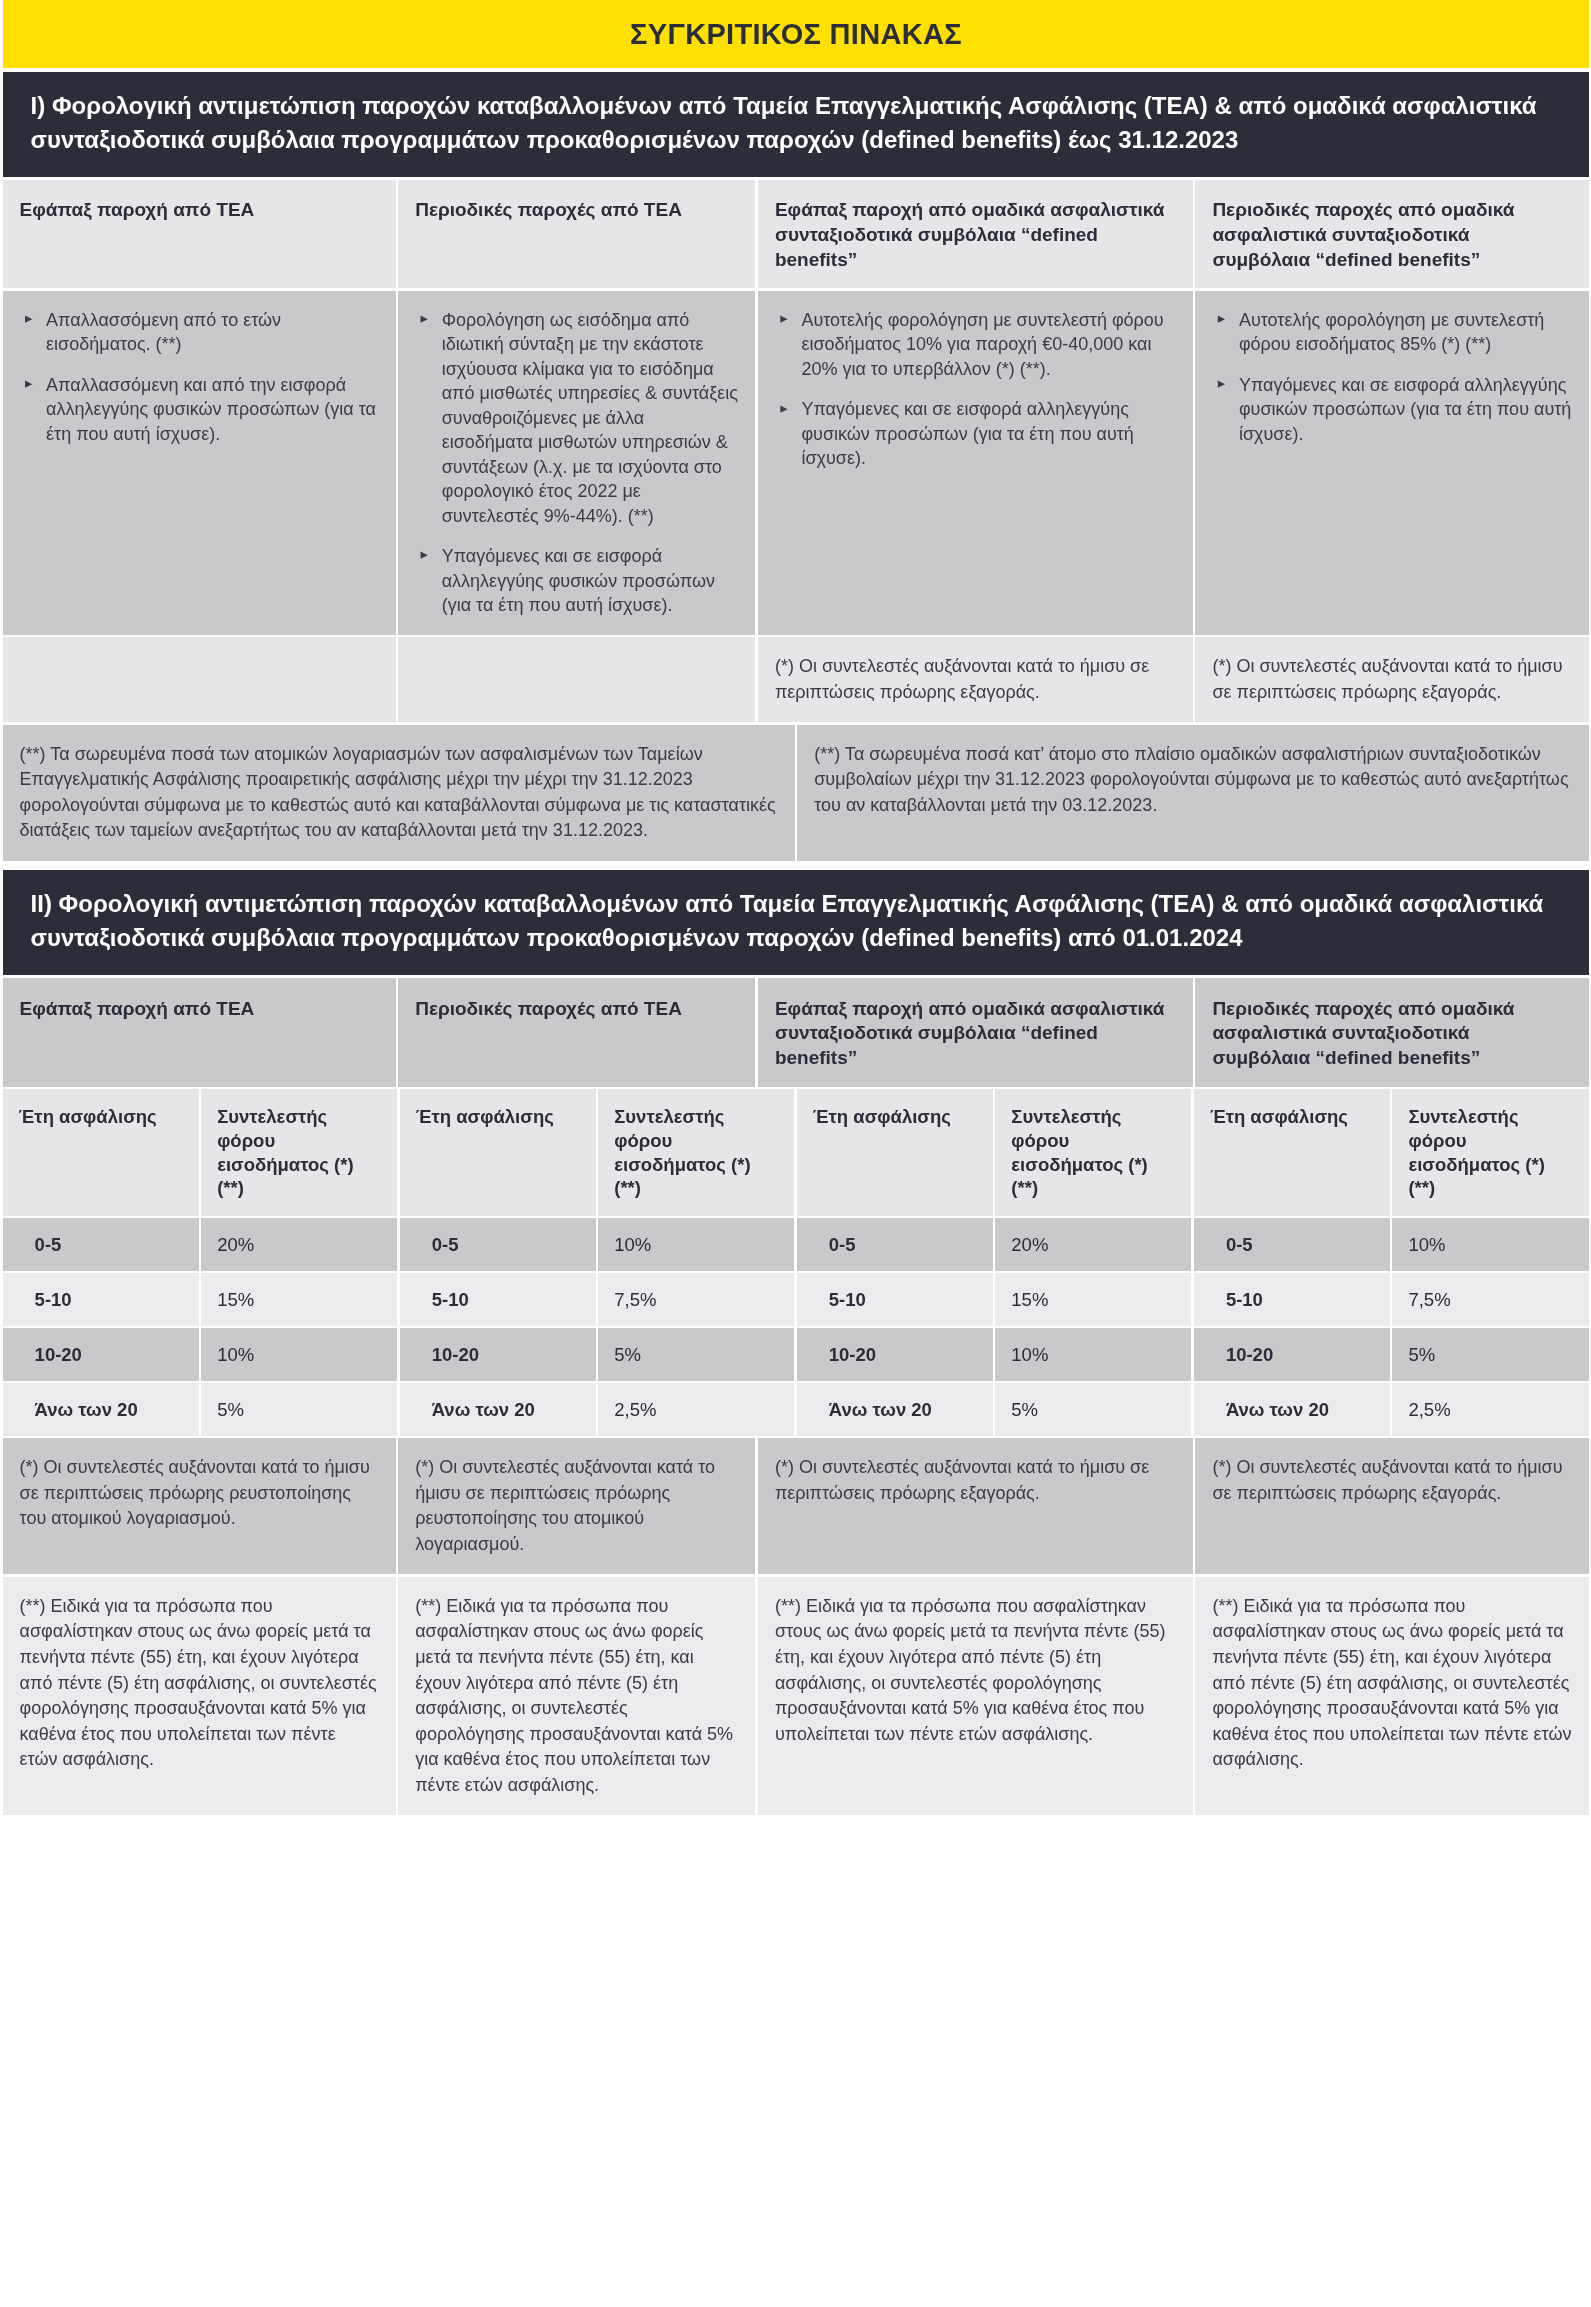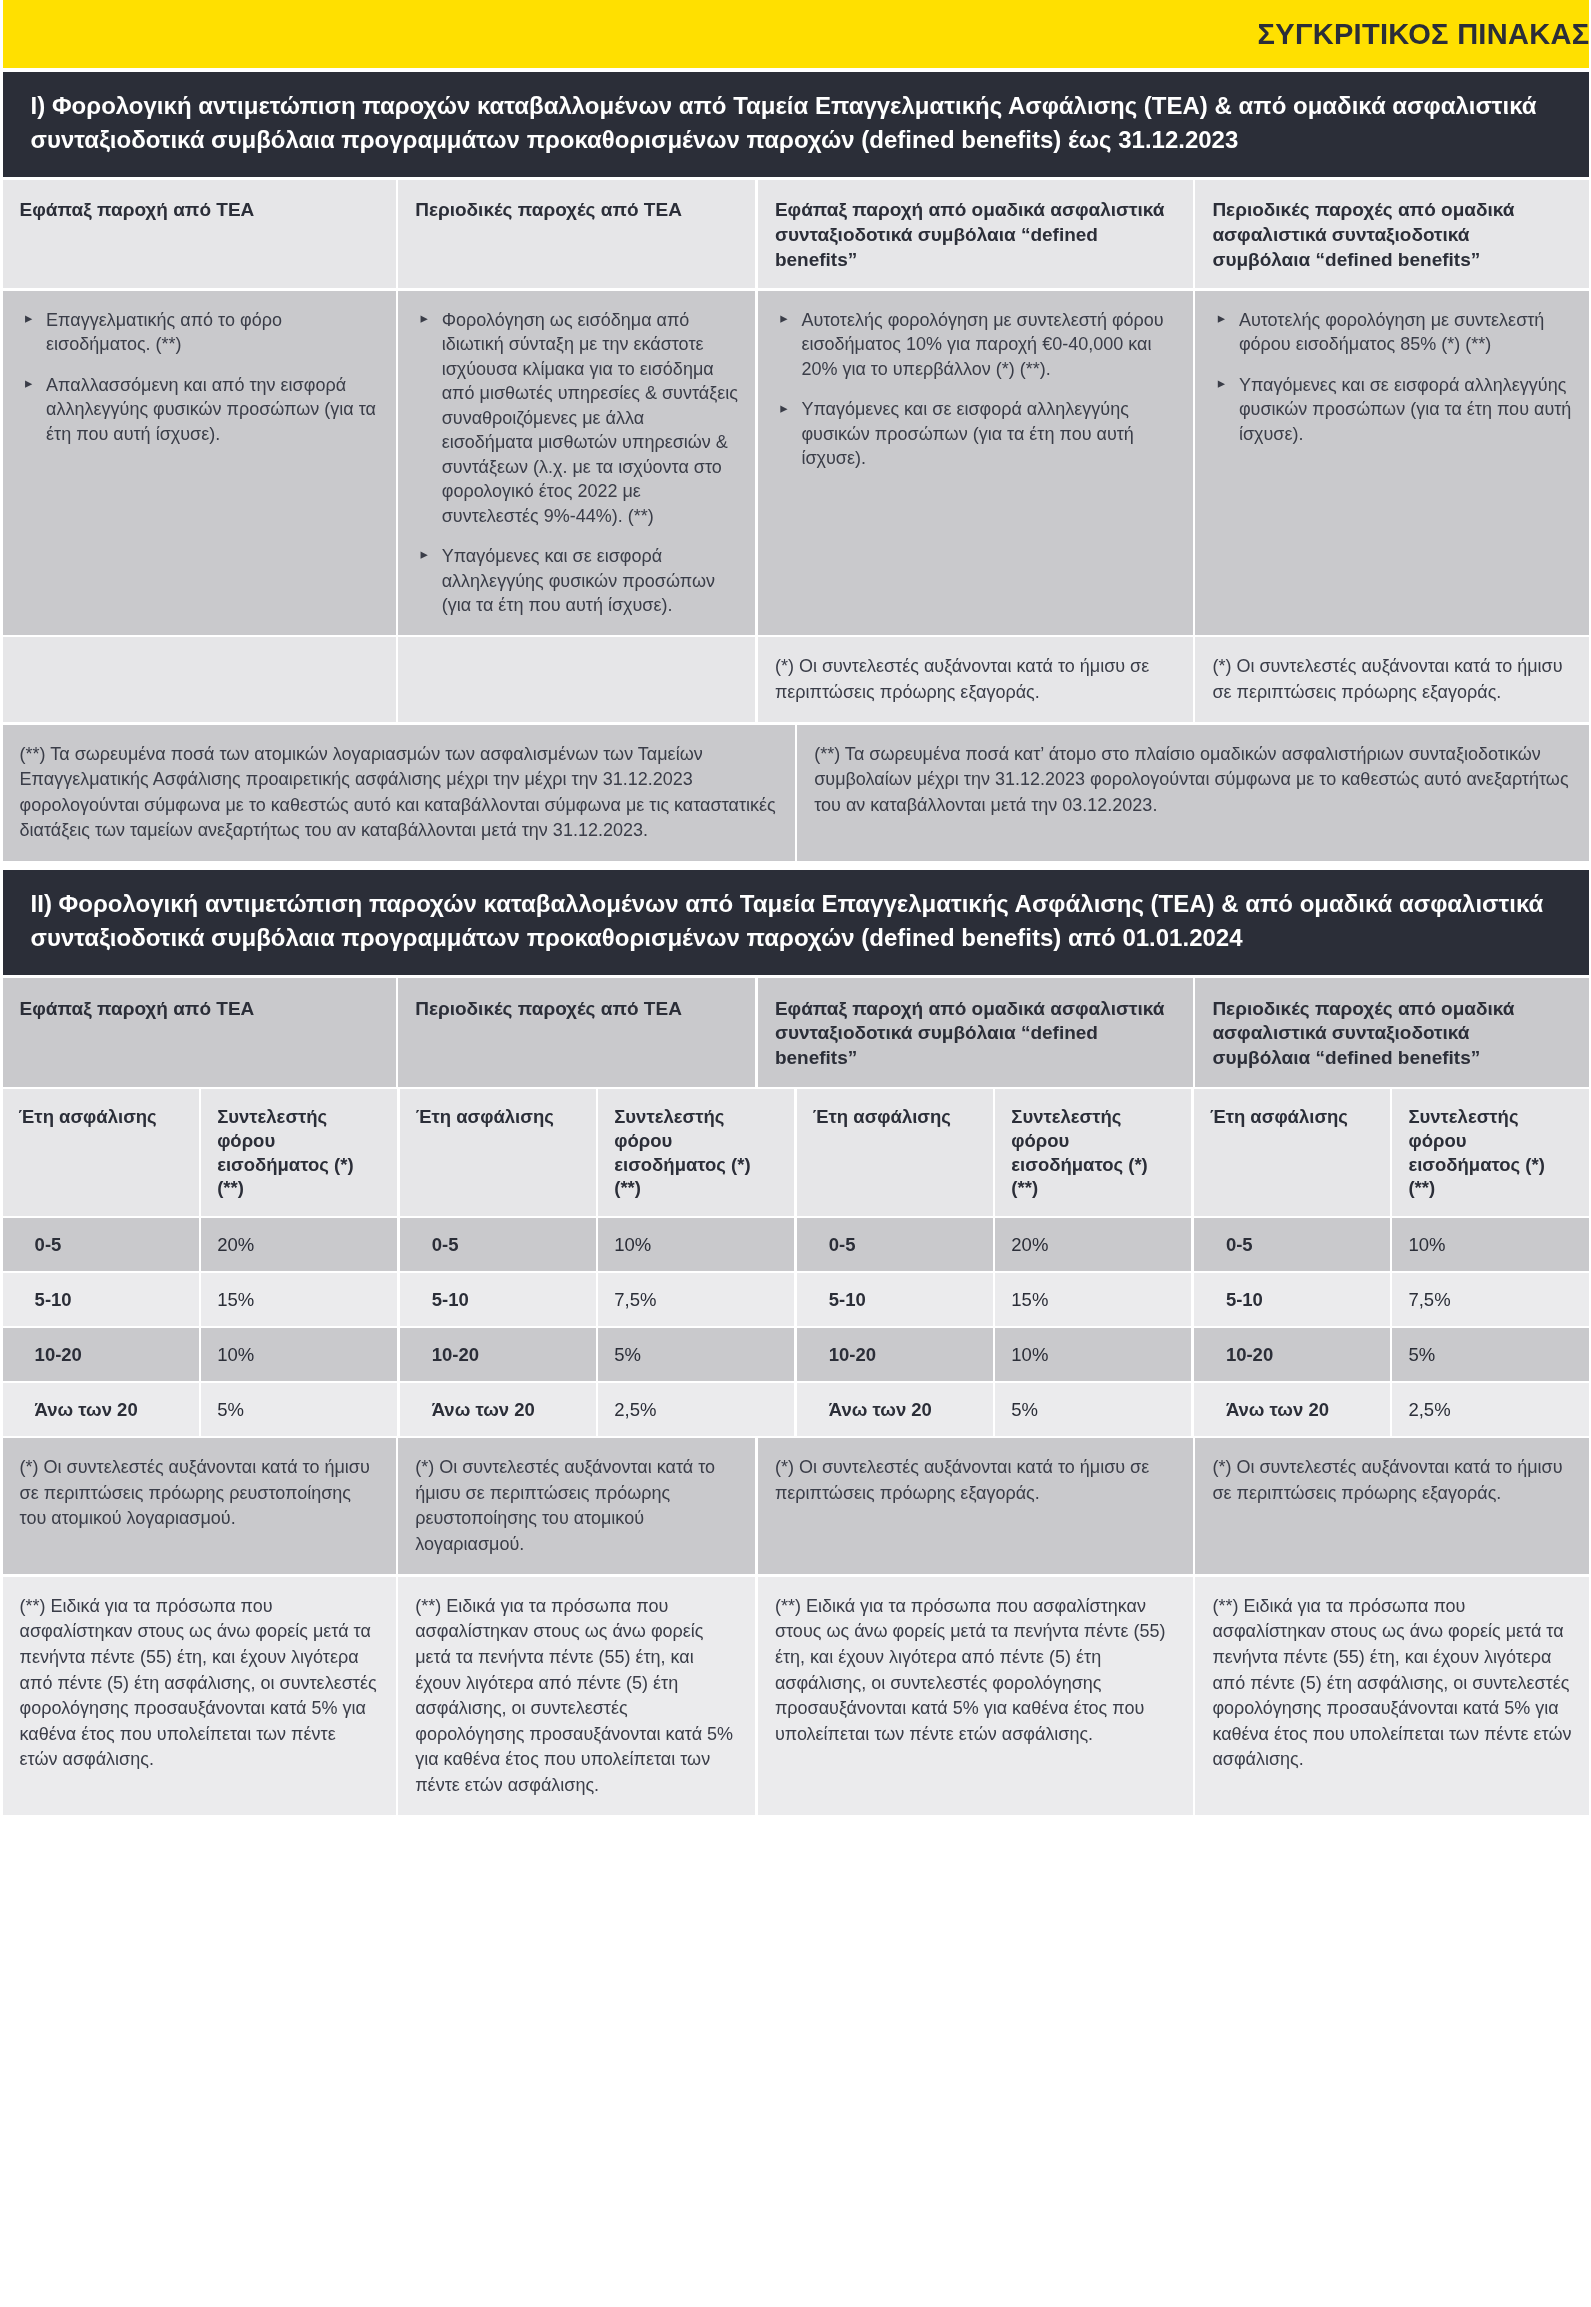--- a/index.html
+++ b/index.html
@@ -11,21 +11,21 @@
   body { padding: 0; }
 
   .sheet { width: 1592px; background: #ffffff; }
 
   
   .title-banner {
     background: #ffe000;
     height: 68px;
     display: flex;
     align-items: center;
-    justify-content: flex-end;
+    justify-content: center;
     margin: 0 2.6px 0 2.6px;
   }
   .title-banner .txt {
     font-size: 29px;
     font-weight: bold;
     color: #2b2e38;
     letter-spacing: 0.3px;
   }
 
   
@@ -132,21 +132,21 @@
   <div class="grid-row">
     <div class="cell c1 bg-light colhead">Εφάπαξ παροχή από ΤΕΑ</div>
     <div class="cell c2 bg-light colhead">Περιοδικές παροχές από ΤΕΑ</div>
     <div class="cell c3 bg-light colhead">Εφάπαξ παροχή από ομαδικά ασφαλιστικά συνταξιοδοτικά συμβόλαια “defined benefits”</div>
     <div class="cell c4 bg-light colhead">Περιοδικές παροχές από ομαδικά ασφαλιστικά συνταξιοδοτικά συμβόλαια “defined benefits”</div>
   </div>
 
   <div class="grid-row">
     <div class="cell c1 bg-mid bullets">
       <ul>
-        <li><span class="bullet-glyph">▸</span><span>Επαγγελματικής από το φόρο εισοδήματος. (**)</span></li>
+        <li><span class="bullet-glyph">▸</span><span>Απαλλασσόμενη από το ετών εισοδήματος. (**)</span></li>
         <li><span class="bullet-glyph">▸</span><span>Απαλλασσόμενη και από την εισφορά αλληλεγγύης φυσικών προσώπων (για τα έτη που αυτή ίσχυσε).</span></li>
       </ul>
     </div>
     <div class="cell c2 bg-mid bullets">
       <ul>
         <li><span class="bullet-glyph">▸</span><span>Φορολόγηση ως εισόδημα από ιδιωτική σύνταξη με την εκάστοτε ισχύουσα κλίμακα για το εισόδημα από μισθωτές υπηρεσίες &amp; συντάξεις συναθροιζόμενες με άλλα εισοδήματα μισθωτών υπηρεσιών &amp; συντάξεων (λ.χ. με τα ισχύοντα στο φορολογικό έτος 2022 με συντελεστές 9%-44%). (**)</span></li>
         <li><span class="bullet-glyph">▸</span><span>Υπαγόμενες και σε εισφορά αλληλεγγύης φυσικών προσώπων (για τα έτη που αυτή ίσχυσε).</span></li>
       </ul>
     </div>
     <div class="cell c3 bg-mid bullets">

